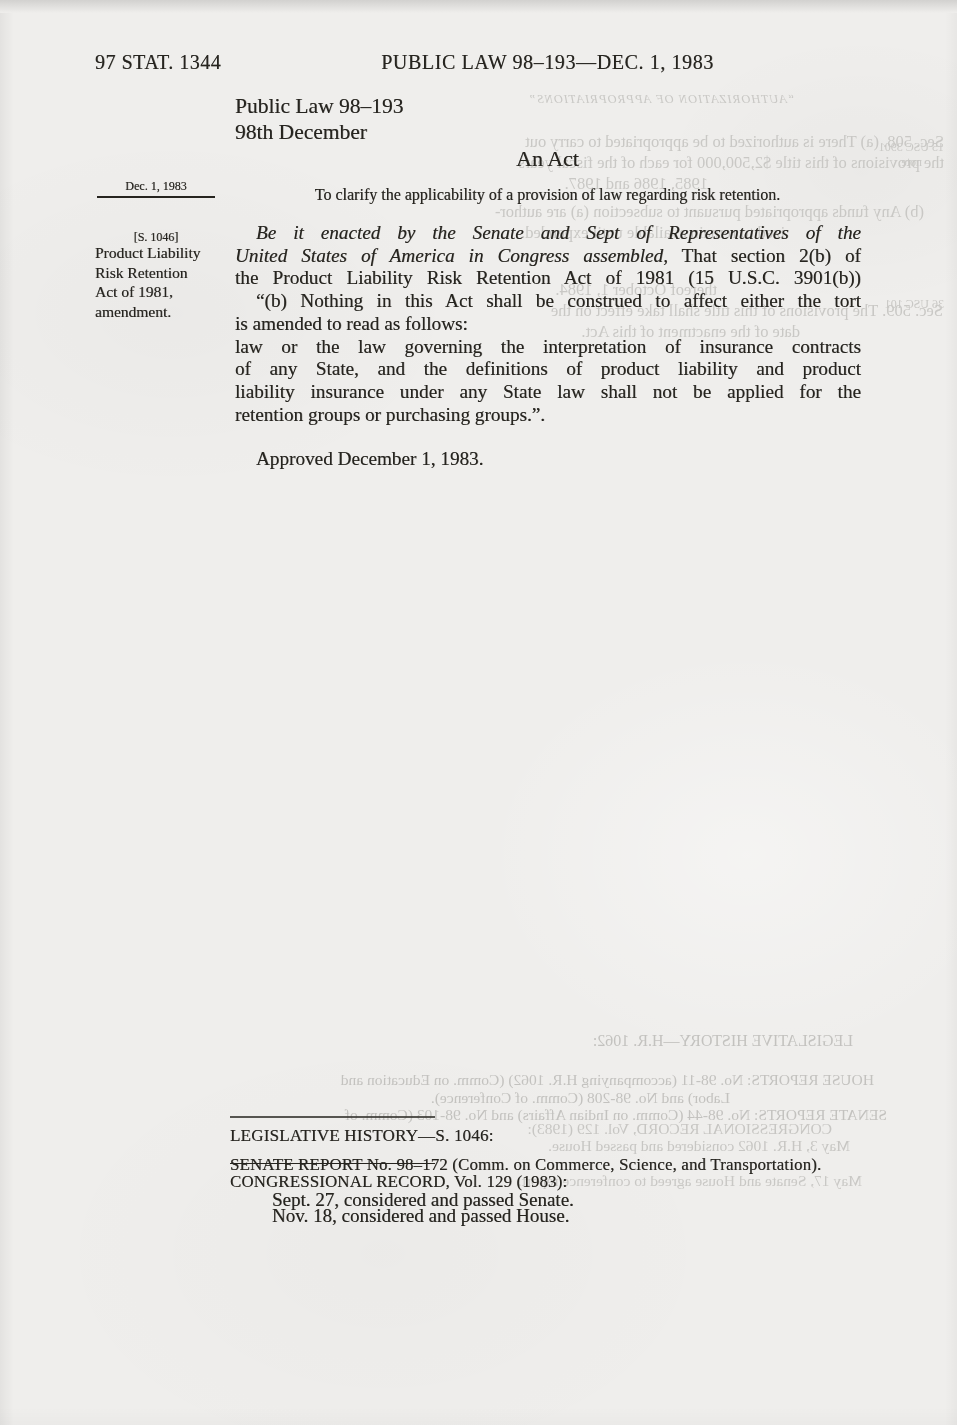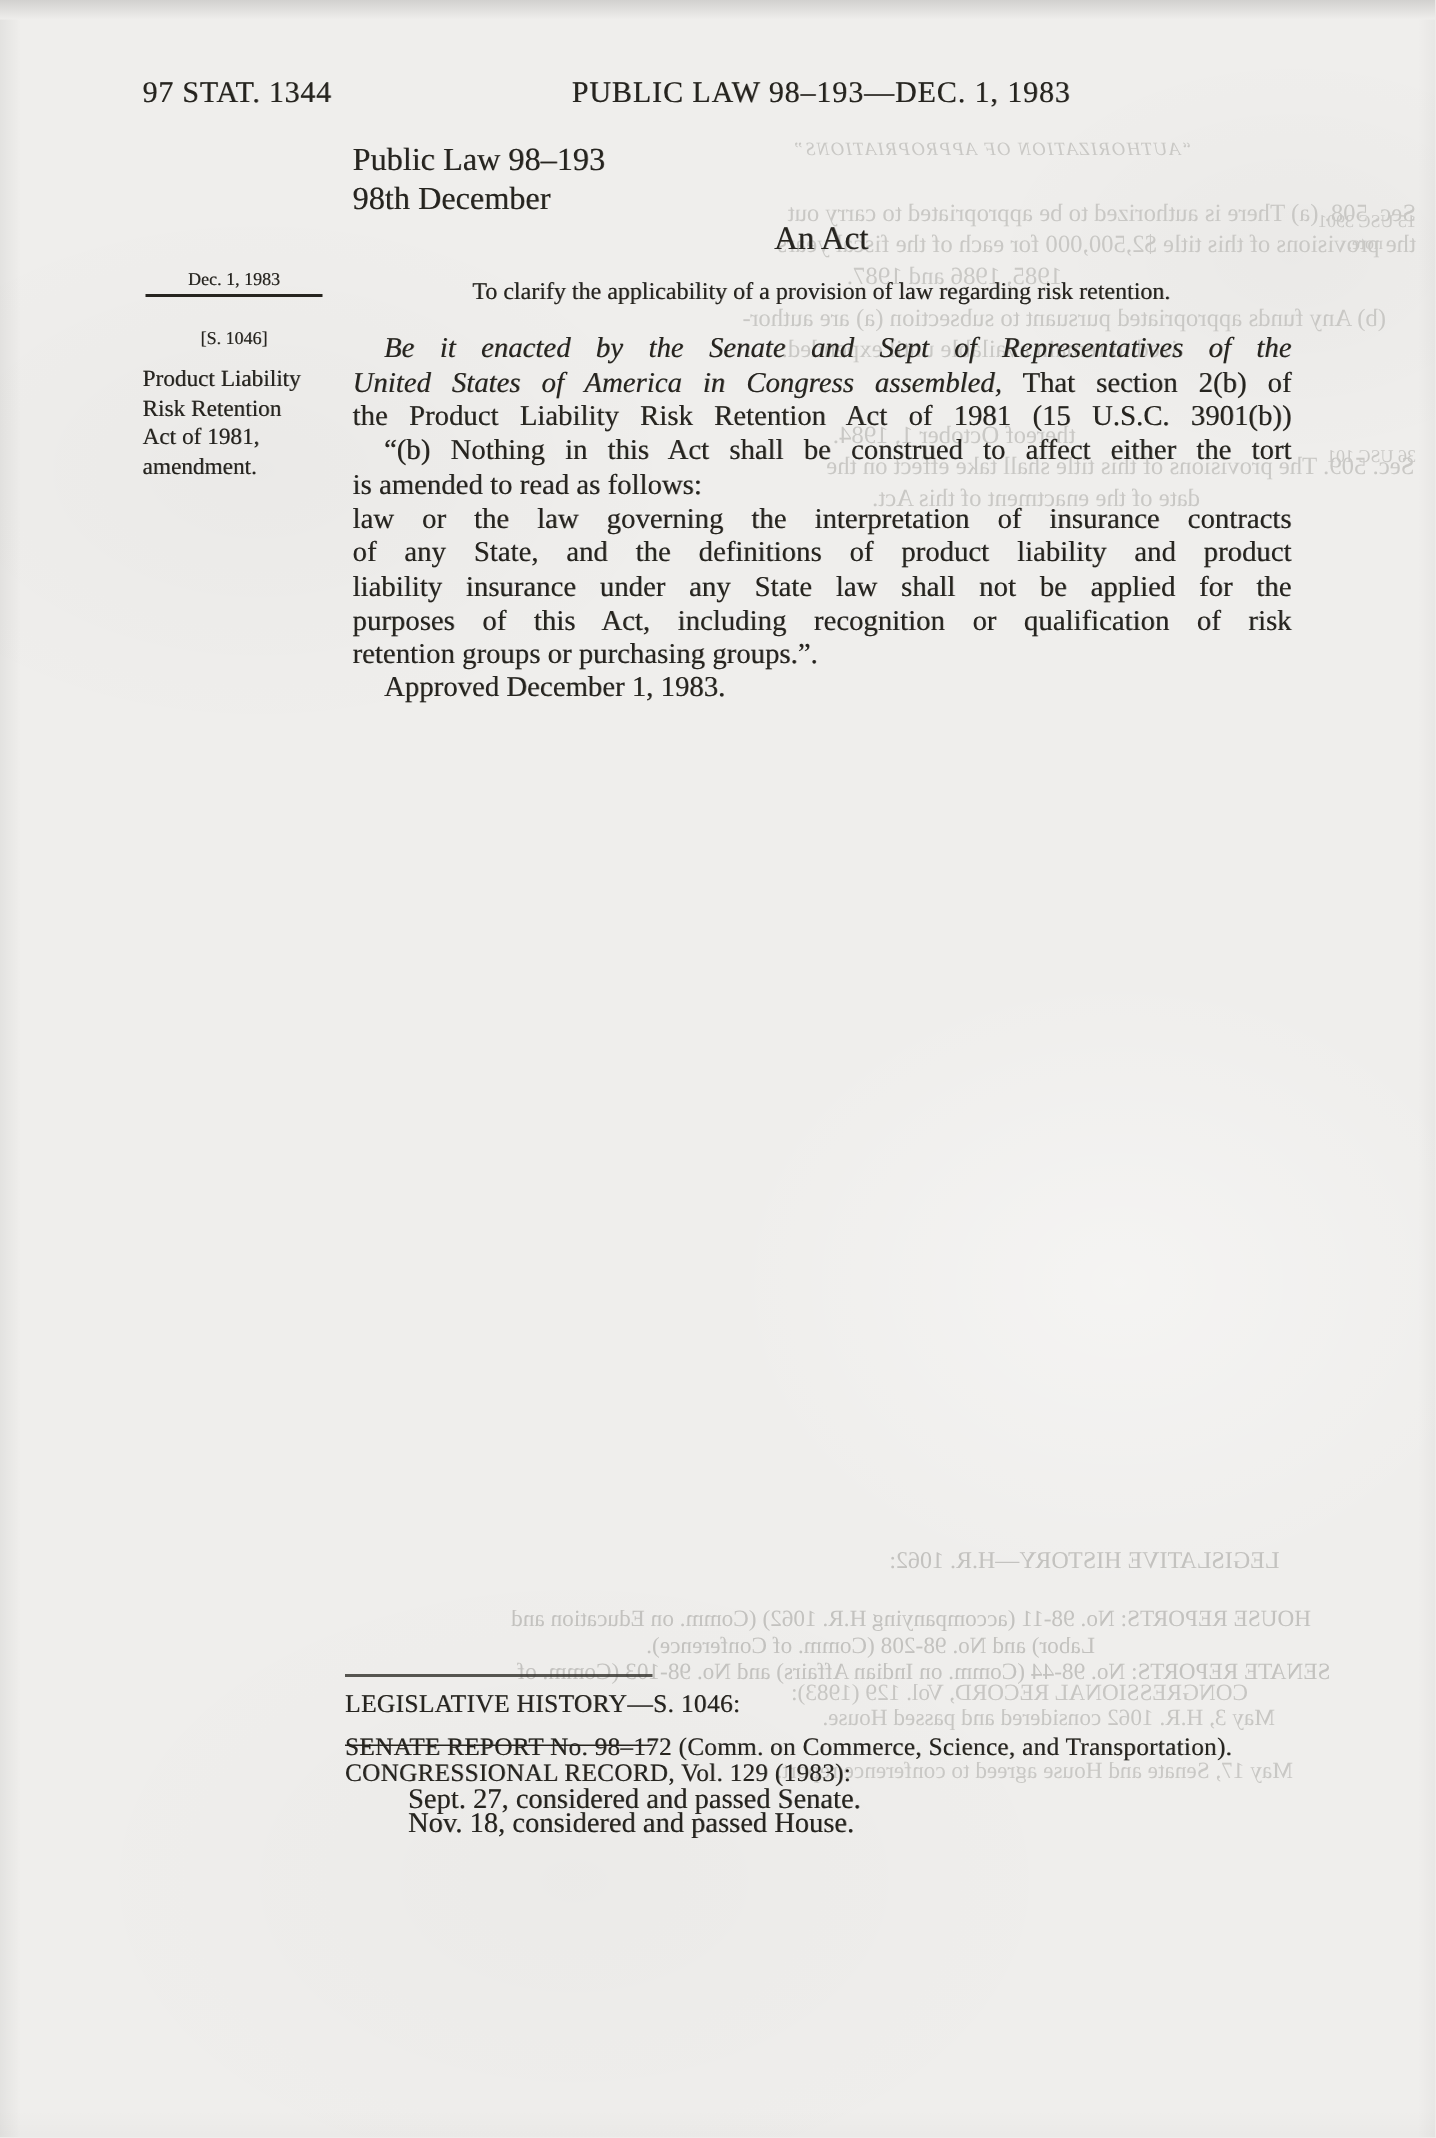--- a/index.html
+++ b/index.html
@@ -29,21 +29,21 @@
   .hdr-left{left:95px;top:51px;font-size:20px;letter-spacing:0.5px;}
   .hdr-center{left:235px;top:51px;width:625px;text-align:center;font-size:20px;letter-spacing:0.6px;}
 
   .law-number{left:235px;top:94px;font-size:21.5px;}
   .congress{left:235px;top:120px;font-size:21.5px;}
   .an-act{left:235px;top:146px;width:625px;text-align:center;font-size:22px;}
   .purpose{left:235px;top:186px;width:625px;text-align:center;font-size:16px;}
 
   .margin-date-block{left:97px;top:179px;width:118px;font-size:12px;text-align:center;}
   .margin-date{border-bottom:2px solid #26241f;padding-bottom:2px;}
-  .margin-bill{padding-top:20px;}
+  .margin-bill{padding-top:20px;margin-top:12px;}
   .margin-note{left:95px;top:243px;width:140px;font-size:15.5px;line-height:19.5px;}
 
   .bodyblock{left:235px;top:222px;width:626px;font-size:19.2px;line-height:22.7px;}
   .bl{text-align:justify;text-align-last:justify;white-space:normal;}
   .bl.left{text-align:left;text-align-last:left;}
   .ind{padding-left:21px;}
   .it{font-style:italic;}
 
   .approved{left:256px;top:448px;font-size:19.2px;}
 
@@ -124,21 +124,20 @@
 
   <div class="txt ink bodyblock wrap">
     <div class="bl ind it">Be it enacted by the Senate and Sept of Representatives of the</div>
     <div class="bl"><span class="it">United States of America in Congress assembled,</span><span> That section 2(b) of</span></div>
     <div class="bl">the Product Liability Risk Retention Act of 1981 (15 U.S.C. 3901(b))</div>
     <div class="bl ind">“(b) Nothing in this Act shall be construed to affect either the tort</div>
     <div class="bl left">is amended to read as follows:</div>
     <div class="bl">law or the law governing the interpretation of insurance contracts</div>
     <div class="bl">of any State, and the definitions of product liability and product</div>
     <div class="bl">liability insurance under any State law shall not be applied for the</div>
-    <div class="bl">purposes of this Act, including recognition or qualification of risk</div>
     <div class="bl left">retention groups or purchasing groups.”.</div>
   </div>
 
   <div class="txt ink approved">Approved December 1, 1983.</div>
 
   <div class="lh-rule"></div>
   <div class="txt ink lh-heading"><span class="lh-underlined">LEGISLATIVE HISTORY—</span><span>S. 1046:</span></div>
   <div class="txt ink lh-line1">SENATE REPORT No. 98–172 (Comm. on Commerce, Science, and Transportation).</div>
   <div class="txt ink lh-line2">CONGRESSIONAL RECORD, Vol. 129 (1983):</div>
   <div class="txt ink lh-sub1">Sept. 27, considered and passed Senate.</div>

